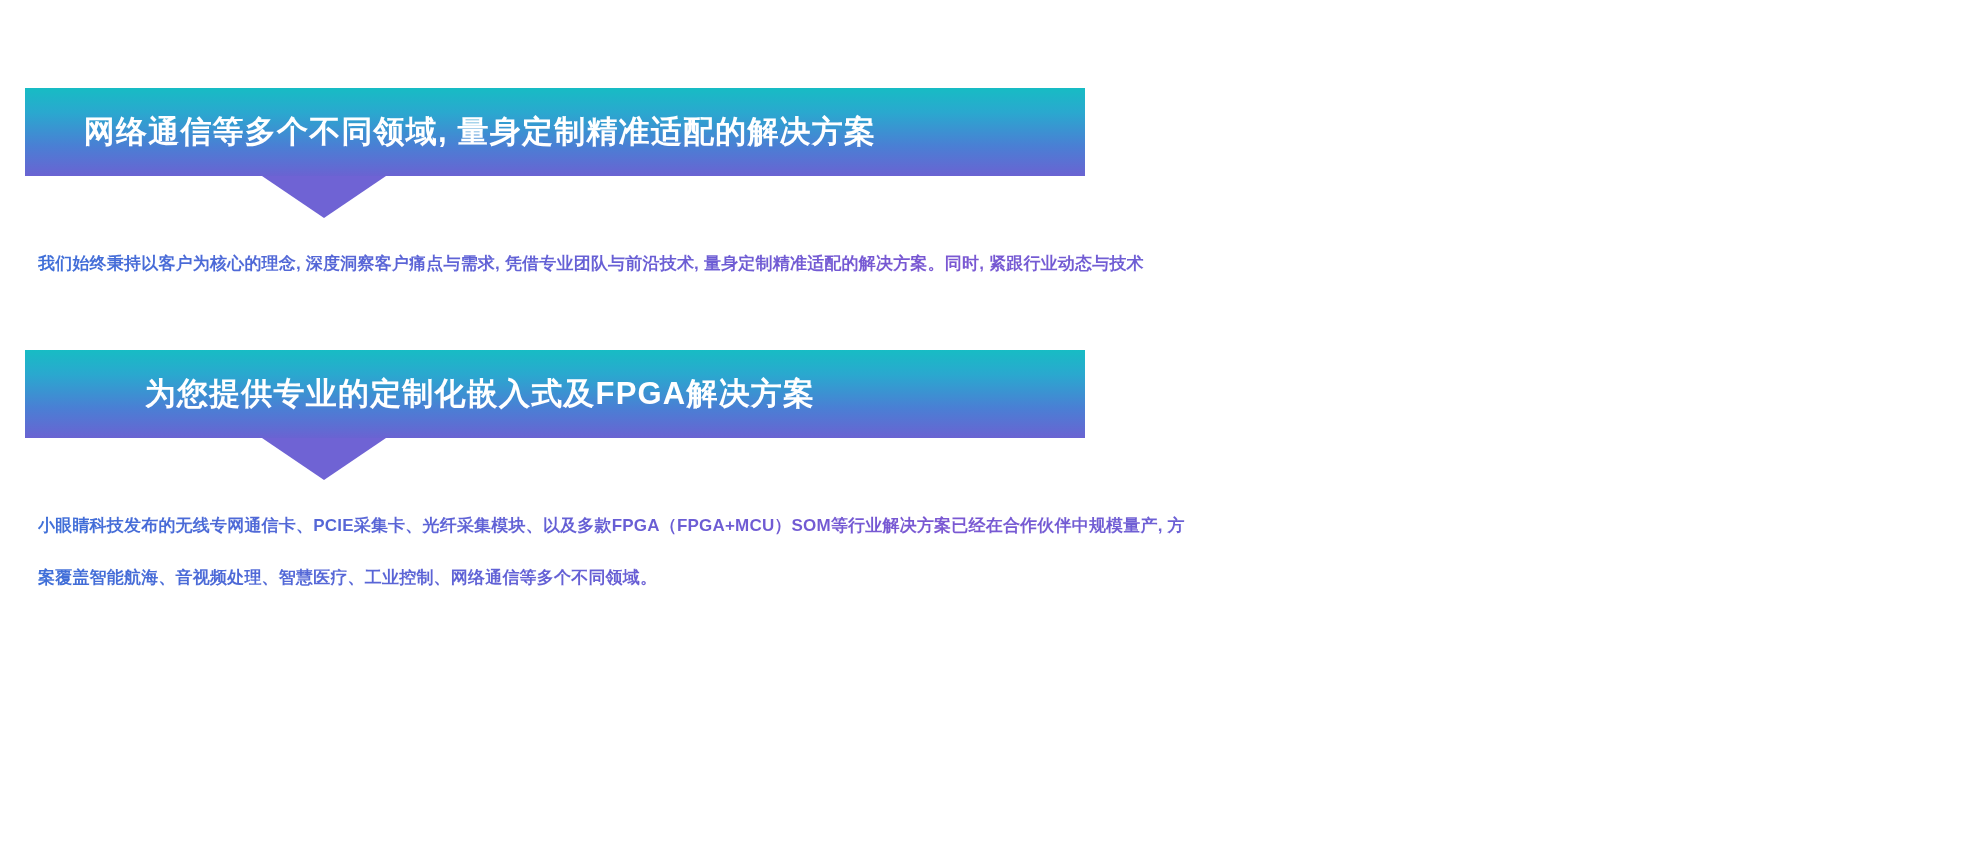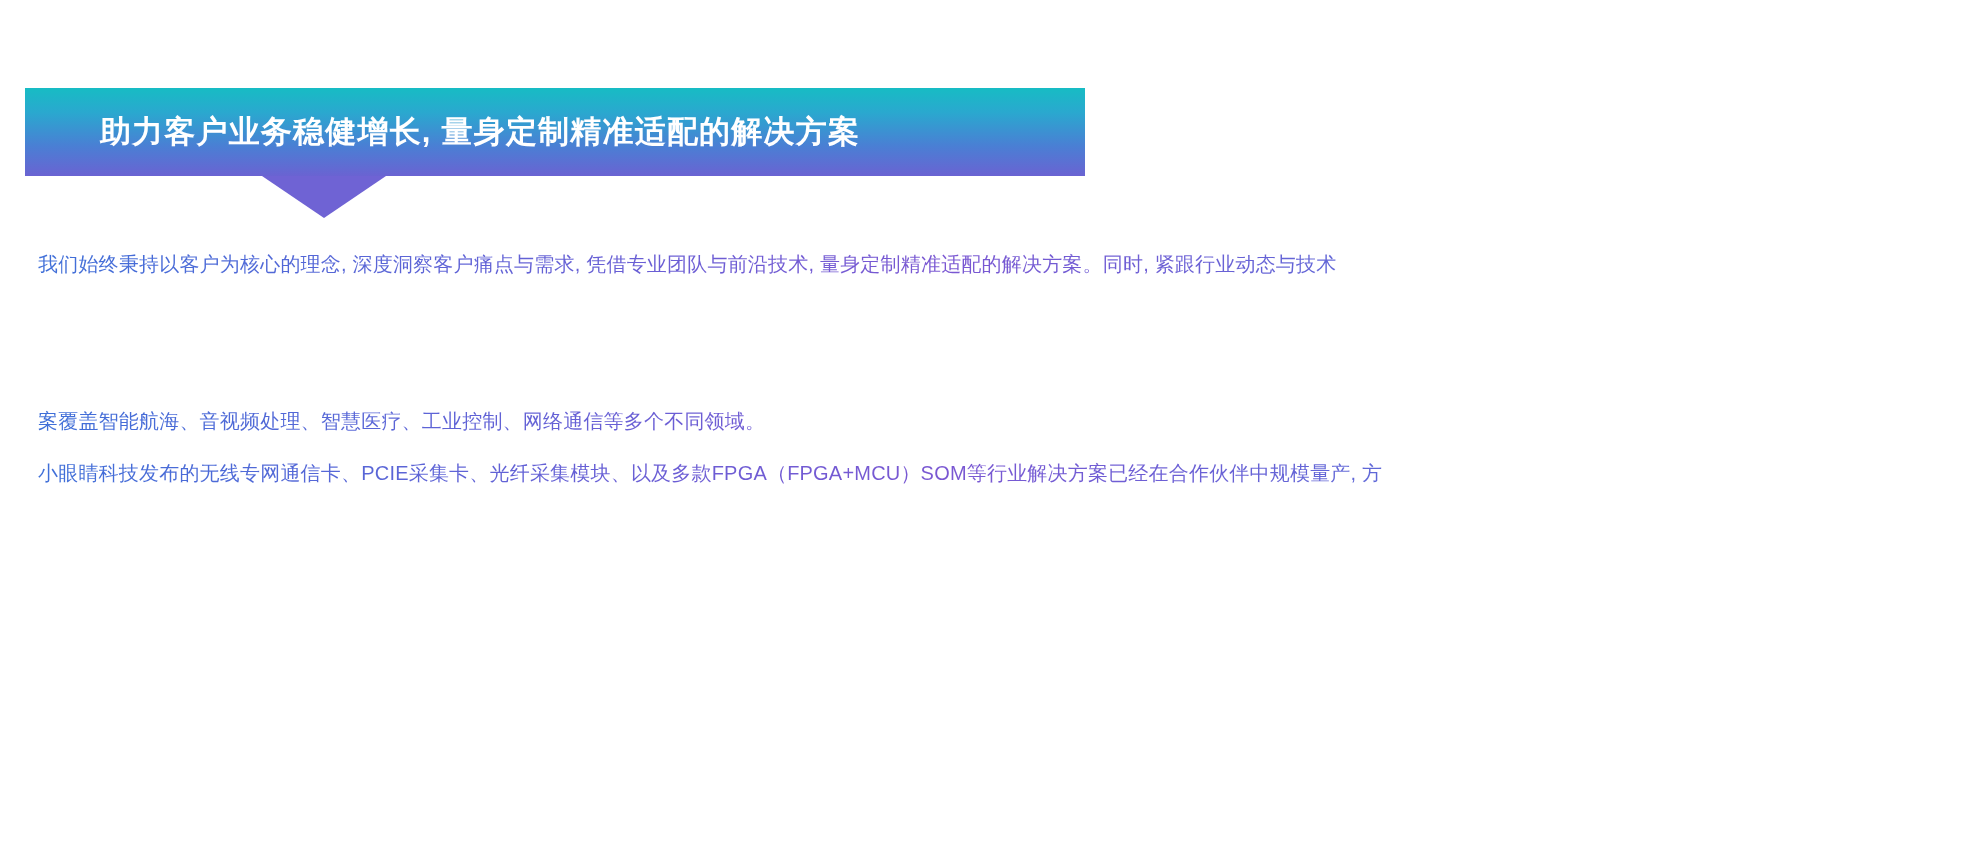--- a/index.html
+++ b/index.html
@@ -72,53 +72,59 @@
     height: 0;
     border-left: 62px solid transparent;
     border-right: 62px solid transparent;
     border-top: 42px solid #6f63d4;
   }
 
   
   .para {
     margin-left: 38px;
     width: 1895px;
-    font-size: 20px;
+    font-size: 17px;
     line-height: 52px;
-    font-weight: 400;
+    font-weight: 700;
     letter-spacing: 0.2px;
     background: linear-gradient(90deg, #3f6fd8 0%, #5f63d6 22%, #7a57d2 48%, #5b6ad8 74%, #3f79dd 100%);
     -webkit-background-clip: text;
     background-clip: text;
     color: transparent;
     -webkit-text-fill-color: transparent;
   }
   .para .ln { display: block; white-space: nowrap; }
 </style>
 </head>
 <body>
 
 <div class="page">
 
   <div class="section" style="top:88px;">
 
     <div class="banner-wrap">
       <div class="banner">
-        <div class="banner-title">助力客户业务稳健增长, 量身定制精准适配的解决方案</div>
+        <div class="banner-title">网络通信等多个不同领域, 量身定制精准适配的解决方案</div>
       </div>
       <div class="banner-notch"></div>
     </div>
 
     <div class="para" style="margin-top:45px;">
       <span class="ln">我们始终秉持以客户为核心的理念, 深度洞察客户痛点与需求, 凭借专业团队与前沿技术, 量身定制精准适配的解决方案。同时, 紧跟行业动态与技术</span>
     </div>
   </div>
 
   <div class="section" style="top:350px;">
 
+    <div class="banner-wrap">
+      <div class="banner">
+        <div class="banner-title">为您提供专业的定制化嵌入式及FPGA解决方案</div>
+      </div>
+      <div class="banner-notch"></div>
+    </div>
 
     <div class="para" style="margin-top:45px;">
+      <span class="ln">小眼睛科技发布的无线专网通信卡、PCIE采集卡、光纤采集模块、以及多款FPGA（FPGA+MCU）SOM等行业解决方案已经在合作伙伴中规模量产, 方</span>
       <span class="ln">案覆盖智能航海、音视频处理、智慧医疗、工业控制、网络通信等多个不同领域。</span>
-      <span class="ln">小眼睛科技发布的无线专网通信卡、PCIE采集卡、光纤采集模块、以及多款FPGA（FPGA+MCU）SOM等行业解决方案已经在合作伙伴中规模量产, 方</span>
     </div>
   </div>
 
 </div>
 
 </body></html>

